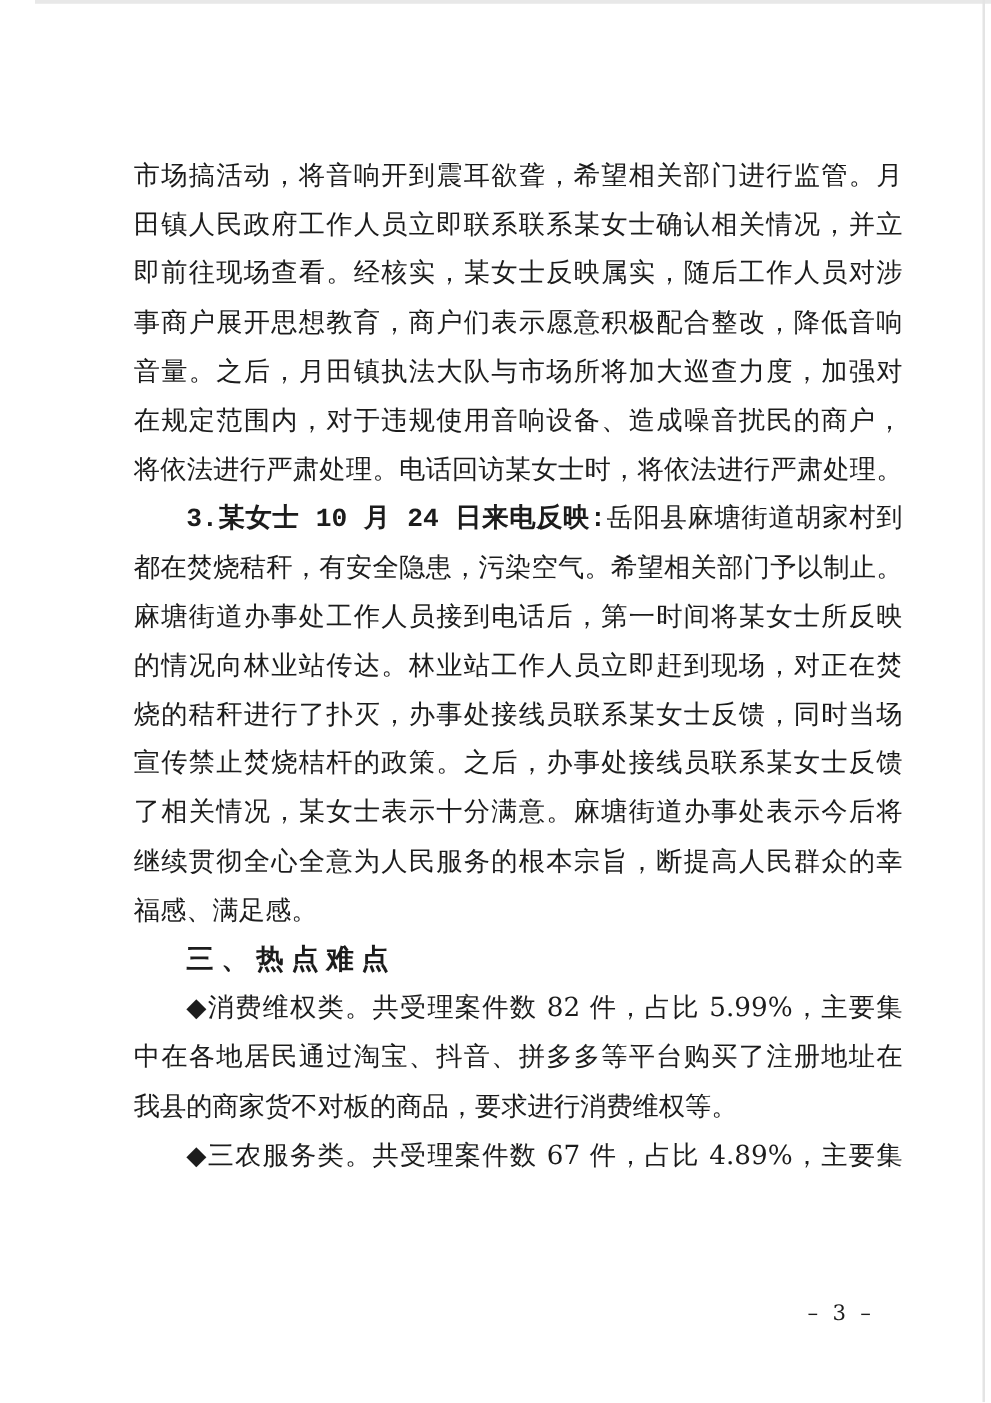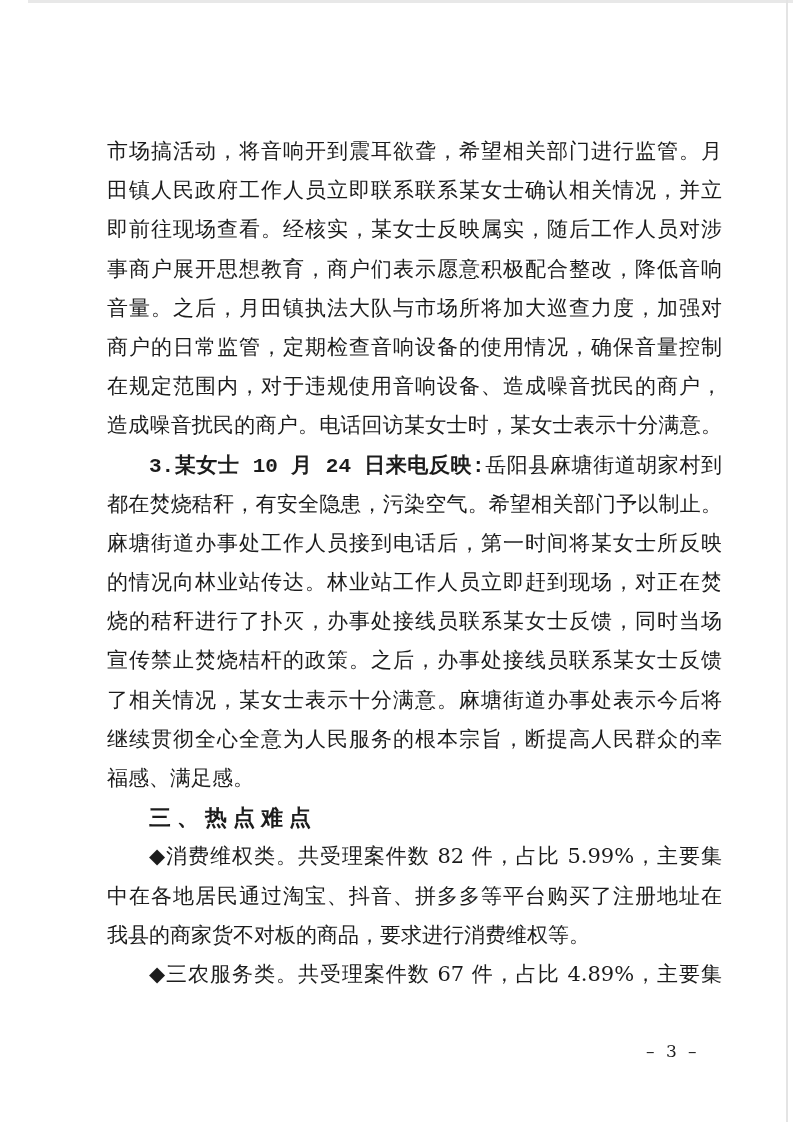--- a/index.html
+++ b/index.html
@@ -27,21 +27,21 @@
     position: absolute;
     top: 0;
     left: 786px;
     width: 2px;
     height: 100%;
     background: #e4e4e4;
   }
   .doc {
     position: absolute;
     left: 107px;
-    top: 132px;
+    top: 121px;
     width: 615px;
     font-size: 21px;
     line-height: 39.2px;
   }
   .line {
     height: 39.2px;
     overflow: hidden;
     text-align: justify;
     text-align-last: justify;
     white-space: normal;
@@ -79,23 +79,22 @@
   <div class="edge-top"></div>
   <div class="edge-right"></div>
 
   <div class="doc">
 
     <div class="line">市场搞活动，将音响开到震耳欲聋，希望相关部门进行监管。月</div>
     <div class="line">田镇人民政府工作人员立即联系联系某女士确认相关情况，并立</div>
     <div class="line">即前往现场查看。经核实，某女士反映属实，随后工作人员对涉</div>
     <div class="line">事商户展开思想教育，商户们表示愿意积极配合整改，降低音响</div>
     <div class="line">音量。之后，月田镇执法大队与市场所将加大巡查力度，加强对</div>
-    <div class="line">商户的日常监管，定期检查音响设备的使用情况，确保音量控制</div>
     <div class="line">在规定范围内，对于违规使用音响设备、造成噪音扰民的商户，</div>
-    <div class="line">造成噪音扰民的商户。电话回访某女士时，某女士表示十分满意。</div>
+    <div class="line">将依法进行严肃处理。电话回访某女士时，将依法进行严肃处理。</div>
 
     <div class="line indent">
       <span class="bold">3.某女士 10 月 24 日来电反映:</span><span>岳阳县麻塘街道胡家村到处</span>
     </div>
     <div class="line">都在焚烧秸秆，有安全隐患，污染空气。希望相关部门予以制止。</div>
     <div class="line">麻塘街道办事处工作人员接到电话后，第一时间将某女士所反映</div>
     <div class="line">的情况向林业站传达。林业站工作人员立即赶到现场，对正在焚</div>
     <div class="line">烧的秸秆进行了扑灭，办事处接线员联系某女士反馈，同时当场</div>
     <div class="line">宣传禁止焚烧桔杆的政策。之后，办事处接线员联系某女士反馈</div>
     <div class="line">了相关情况，某女士表示十分满意。麻塘街道办事处表示今后将</div>

